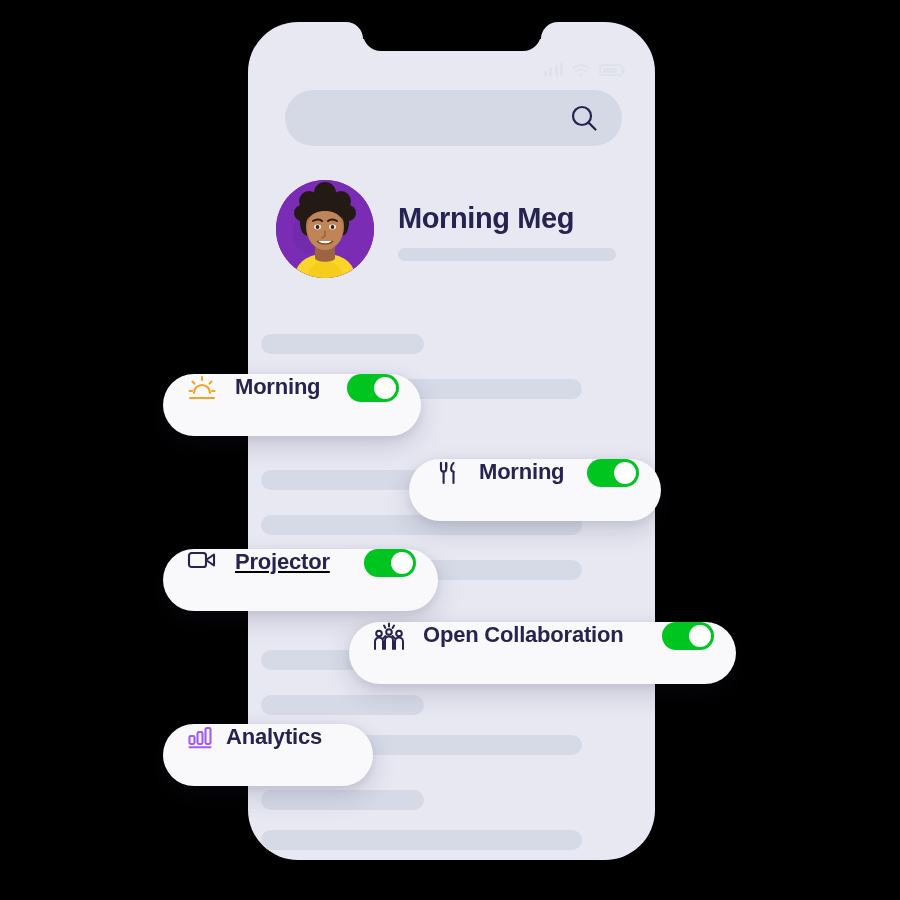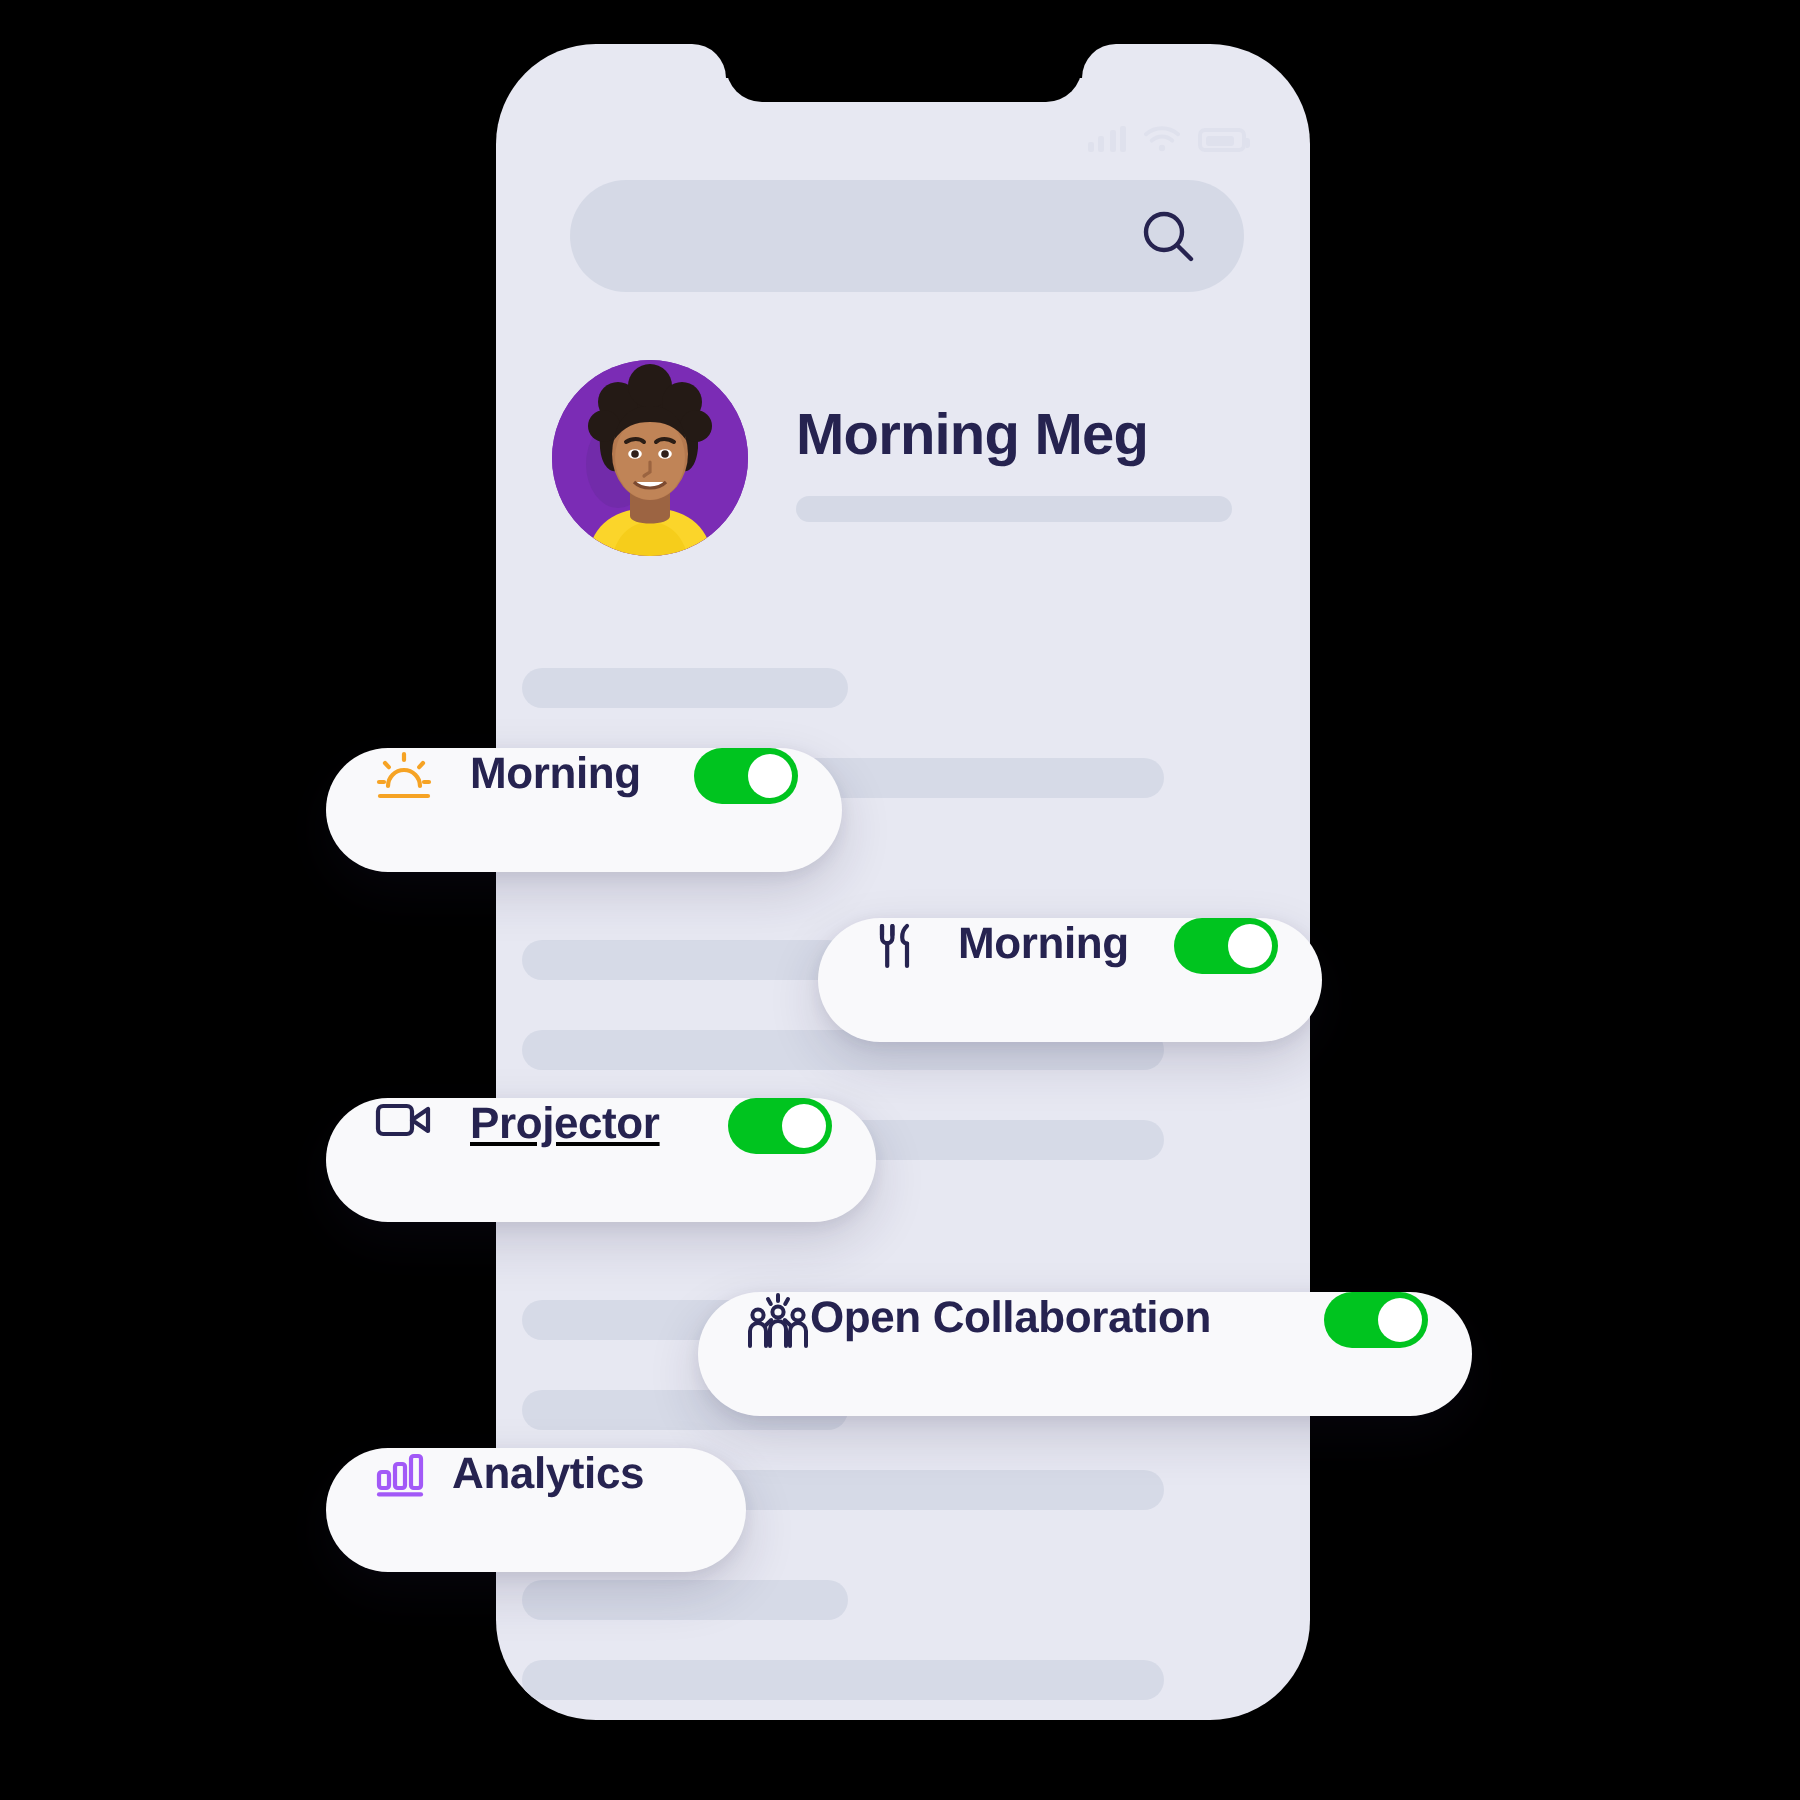--- a/index.html
+++ b/index.html
@@ -91,21 +91,21 @@
   .toggle{
     flex:0 0 auto;width:52px;height:28px;border-radius:14px;background:#00c41f;position:relative;
   }
   .toggle .knob{
     position:absolute;top:3px;right:3px;width:22px;height:22px;border-radius:50%;background:#ffffff;
   }
 
   #pill-morning{left:163px;top:374px;width:258px;padding:0 22px 0 24px;gap:18px;}
   #pill-catering{left:409px;top:459px;width:252px;padding:0 22px 0 26px;gap:20px;}
   #pill-projector{left:163px;top:549px;width:275px;padding:0 22px 0 24px;gap:18px;text-decoration:underline;}
-  #pill-collab{left:349px;top:646px;width:387px;padding:0 22px 0 24px;}
+  #pill-collab{left:349px;top:622px;width:387px;padding:0 22px 0 24px;gap:18px;}
   #pill-analytics{left:163px;top:724px;width:210px;padding:0 24px 0 24px;gap:13px;}
 </style>
 </head>
 <body style="background: rgb(0, 0, 0);">
 
 <div class="stage">
 
   <div class="phone" style="background: rgb(231, 232, 242);">
 
     <div class="notch"></div>

